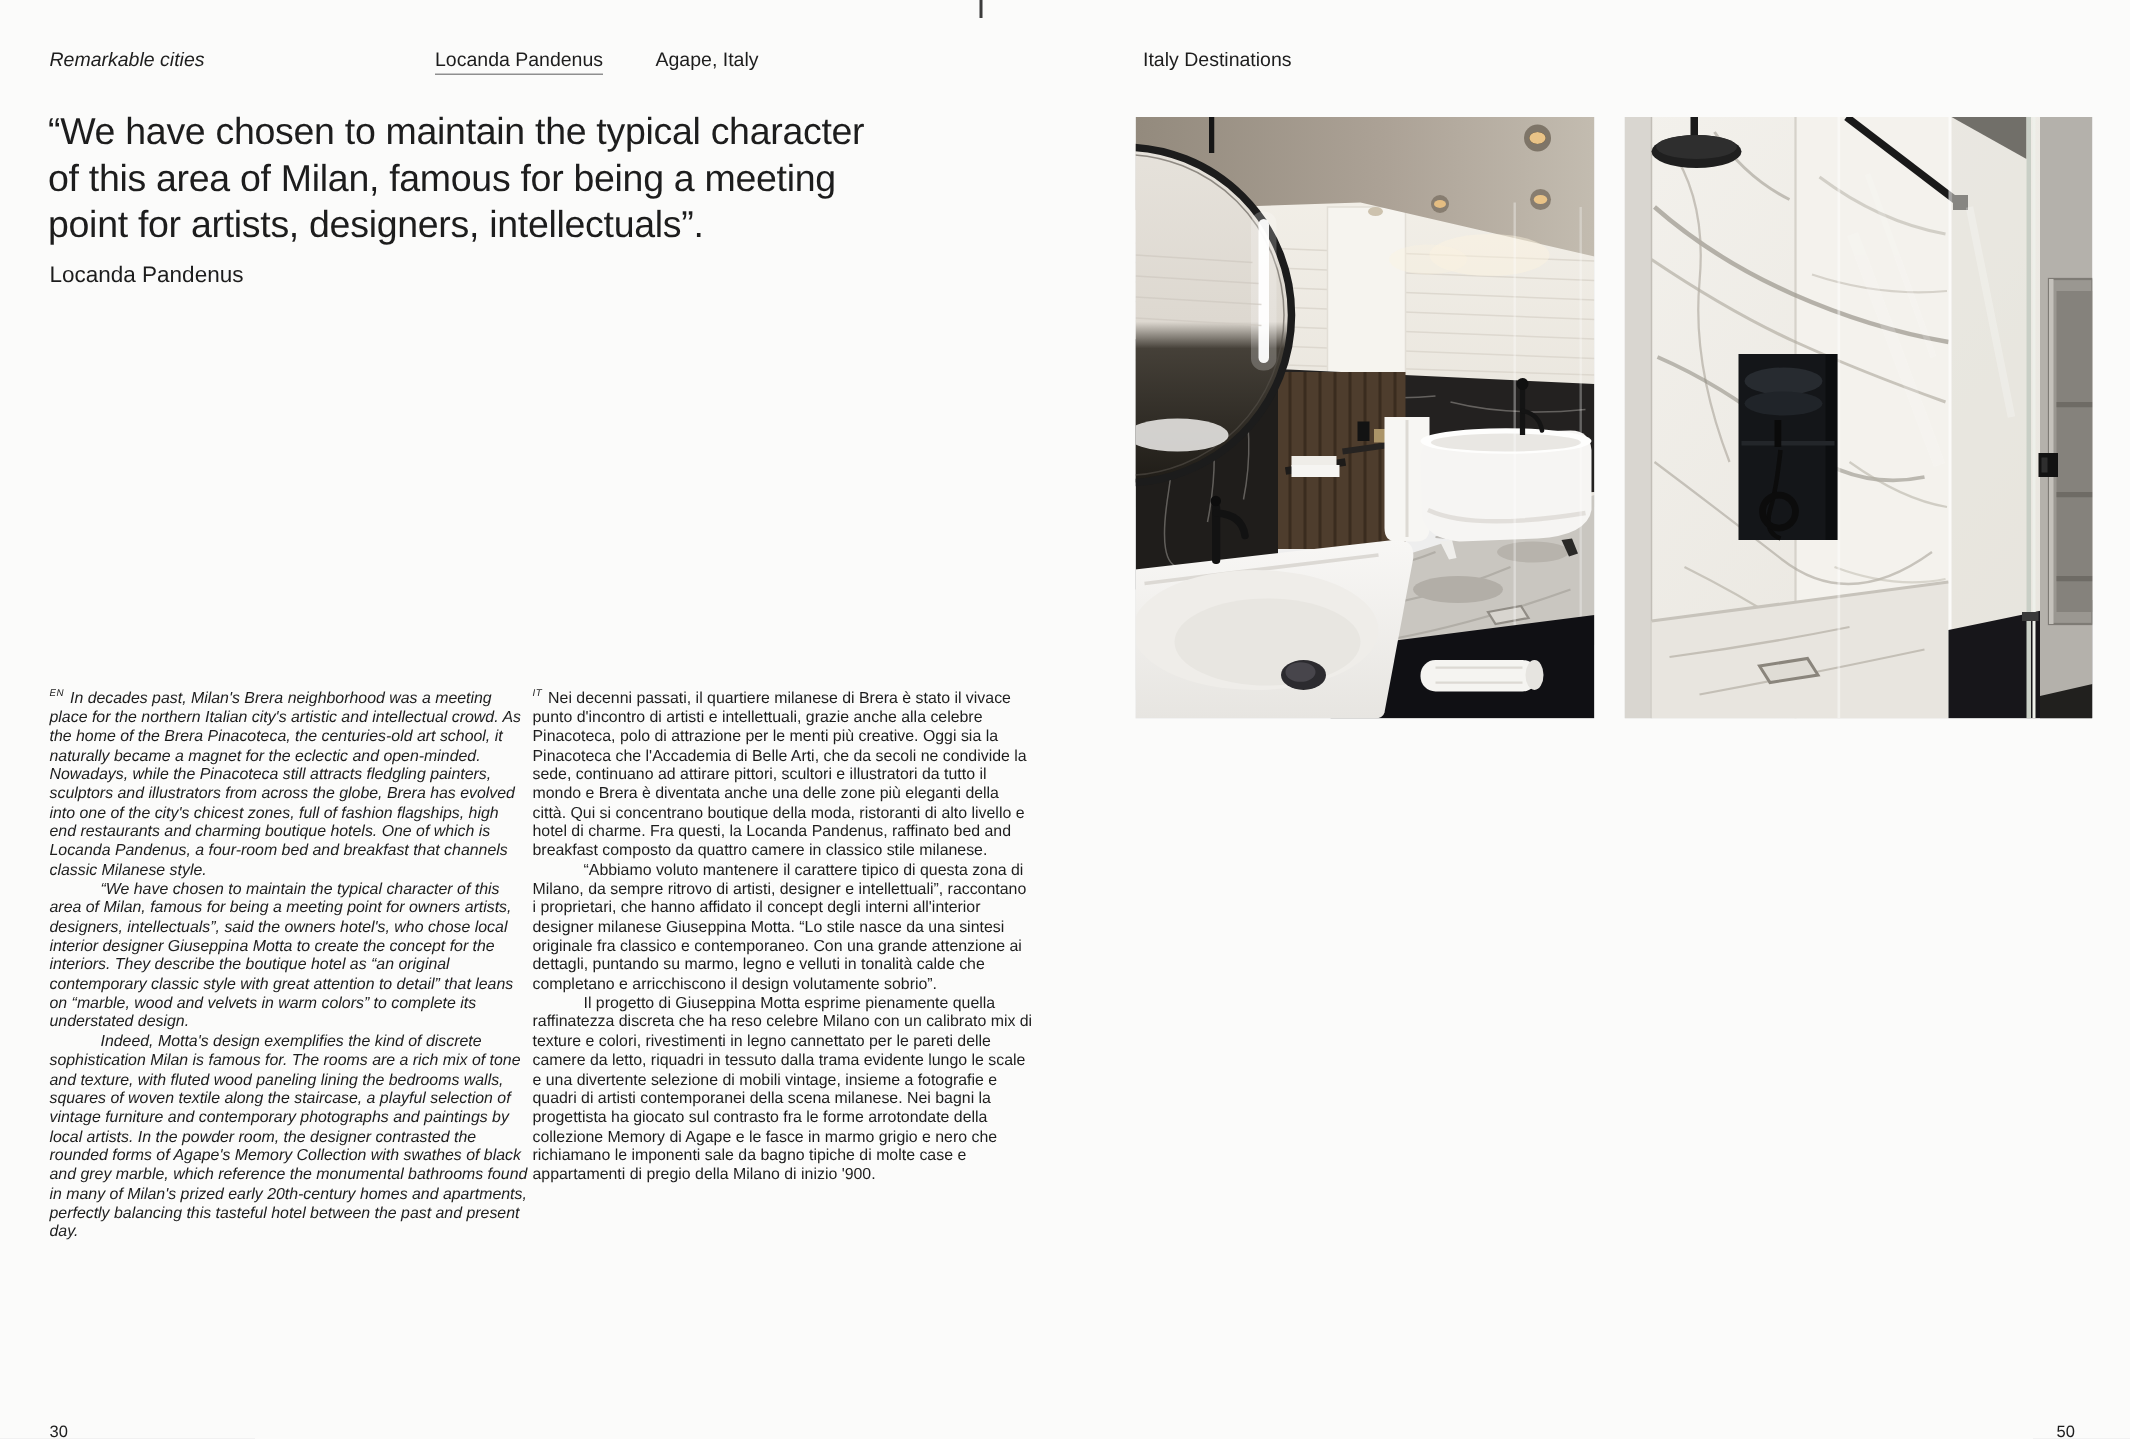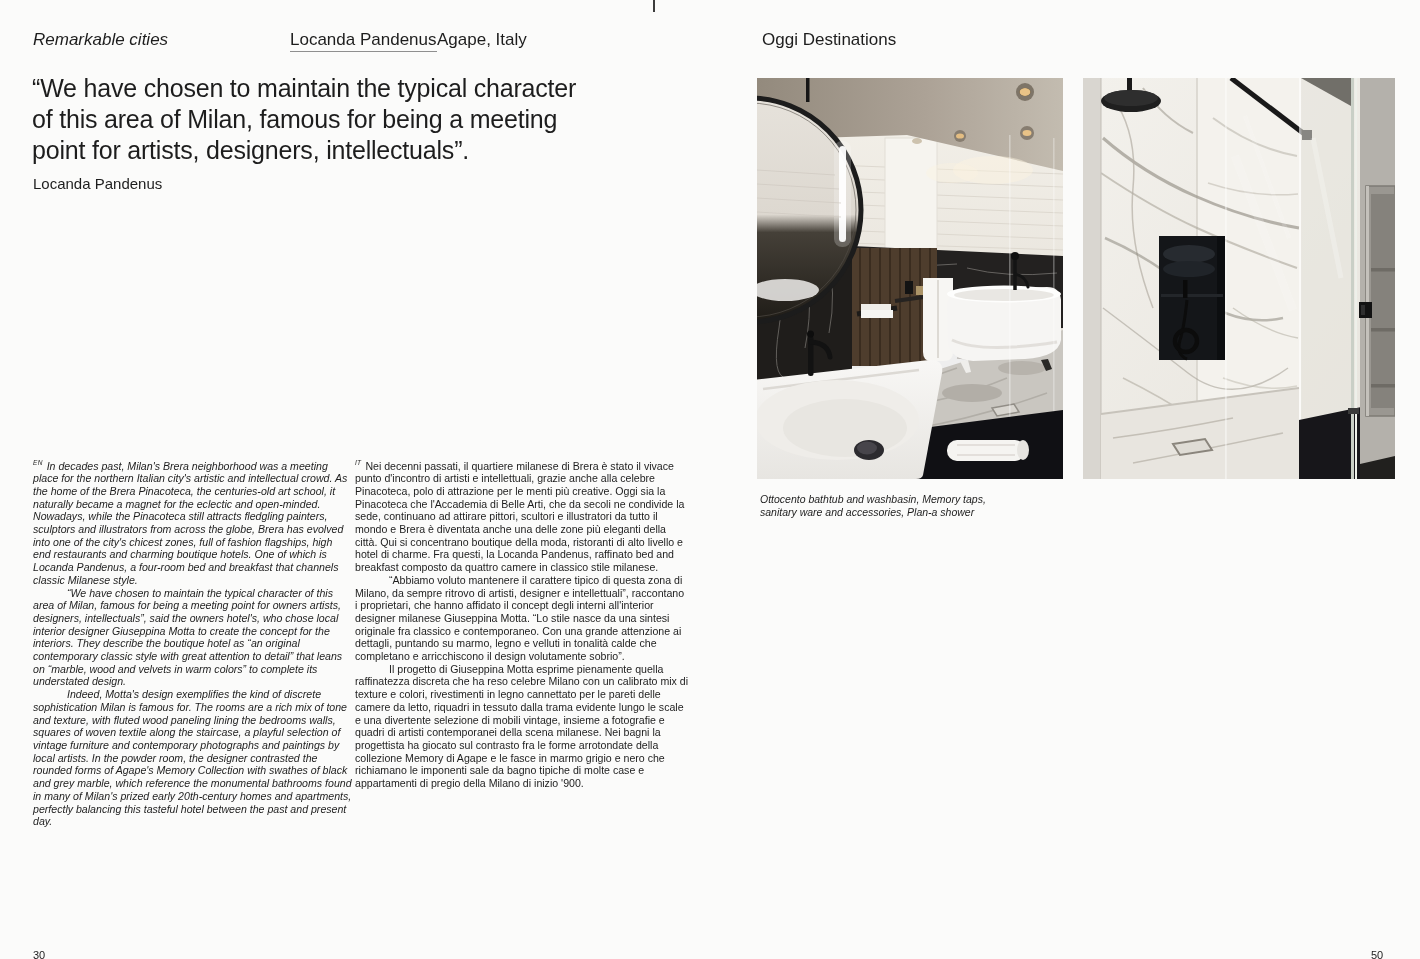--- a/index.html
+++ b/index.html
@@ -3,21 +3,21 @@
 <meta charset="utf-8">
 <style>
   html,body{margin:0;padding:0;background:#e9e9e9;}
   .spread{
     position:relative;width:1420px;height:959px;background:#fbfbfa;
     font-family:"Liberation Sans",sans-serif;color:#1d1d1d;overflow:hidden;
     margin:0 auto;
   }
   .gutter-mark{position:absolute;left:653px;top:0;width:2px;height:12px;background:#3c3c3c;}
   
-  .hdr{position:absolute;top:31px;font-size:17px;line-height:18px;white-space:nowrap;}
+  .hdr{position:absolute;top:31px;font-size:13px;line-height:18px;white-space:nowrap;}
   .hdr-section{left:33px;font-style:italic;}
   .hdr-title{left:290px;}
   .hdr-title .t{border-bottom:1.5px solid #8f8f8f;padding-bottom:2px;}
   .hdr-loc{left:437px;}
   .hdr-right{left:762px;}
   .hdr-right .it{}
   
   .pq-en{position:absolute;left:32px;top:73px;width:680px;font-size:25px;line-height:31px;letter-spacing:-0.2px;}
   .pq-en .pq-text{white-space:pre-line;display:block;}
   .pq-en-attr{position:absolute;left:33px;top:175px;font-size:15px;}
@@ -53,21 +53,21 @@
 
   <div class="gutter-mark"></div>
 
   <div class="hdr hdr-section">Remarkable cities</div>
   <div class="hdr hdr-title">
     <span class="t">Locanda Pandenus</span>
   </div>
   <div class="hdr hdr-loc">Agape, Italy</div>
 
   <div class="hdr hdr-right">
-    <span>Oggi</span>
+    <span>Italy</span>
     <span class="it">Destinations</span>
   </div>
 
   <div class="pq-en">
     <span class="pq-text">“We have chosen to maintain the typical character
 of this area of Milan, famous for being a meeting
 point for artists, designers, intellectuals”.</span>
   </div>
   <div class="pq-en-attr">Locanda Pandenus</div>
 
@@ -302,21 +302,19 @@
       <rect x="288" y="306" width="24" height="3.5" fill="#6e6b65"></rect>
       <rect x="283" y="108" width="3" height="230" fill="#c4c1bb"></rect>
       <path d="M277,386 L312,378 L312,401 L277,401 Z" fill="#21201e"></path>
 
       <rect x="276" y="224" width="13" height="16" fill="#121212"></rect>
       <rect x="278" y="227" width="4" height="10" fill="#2e2e2e"></rect>
     </svg>
   </div>
 
   <div class="caption">
-    <span class="cap-en">Ottocento bathtub and washbasin, Memory taps,
-sanitary ware and accessories, Plan-a shower</span>
   </div>
 
 
   <div class="pagenum pagenum-left">30</div>
   <div class="pagenum pagenum-right">50</div>
 
 </div>
 
 </body></html>

